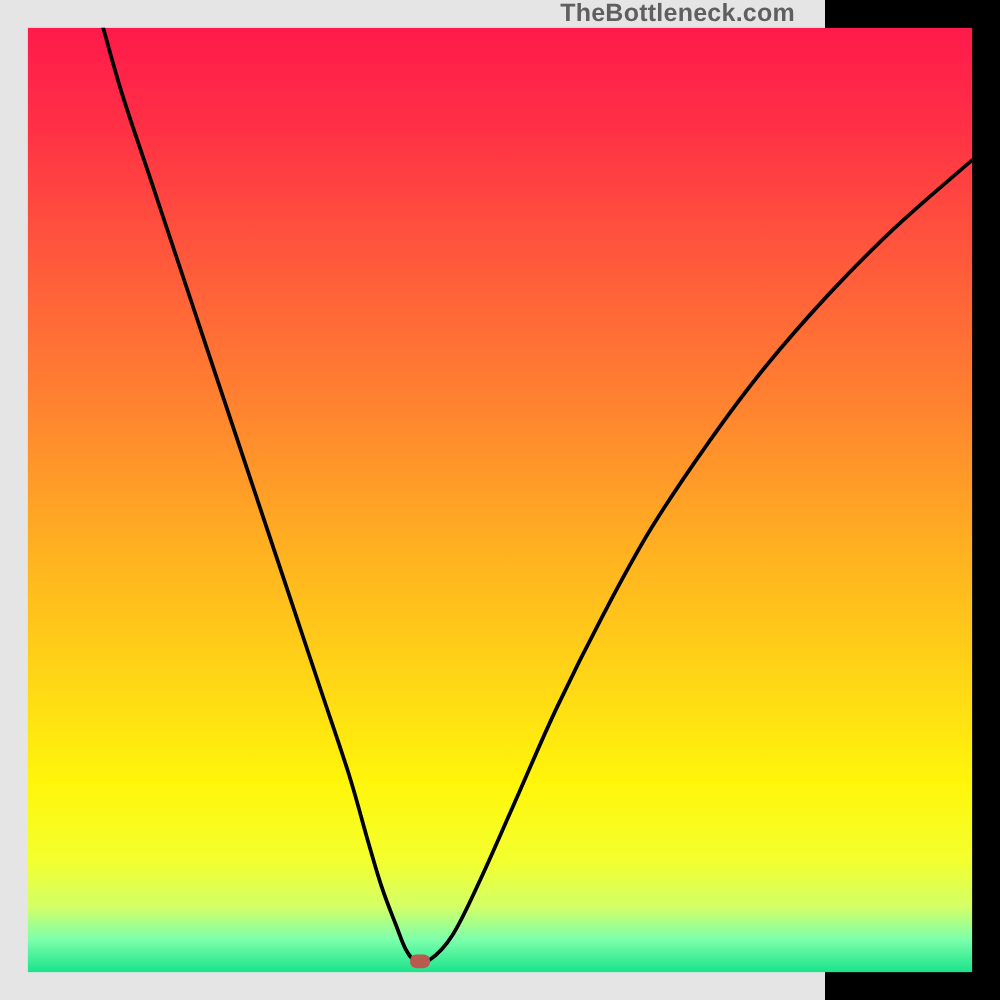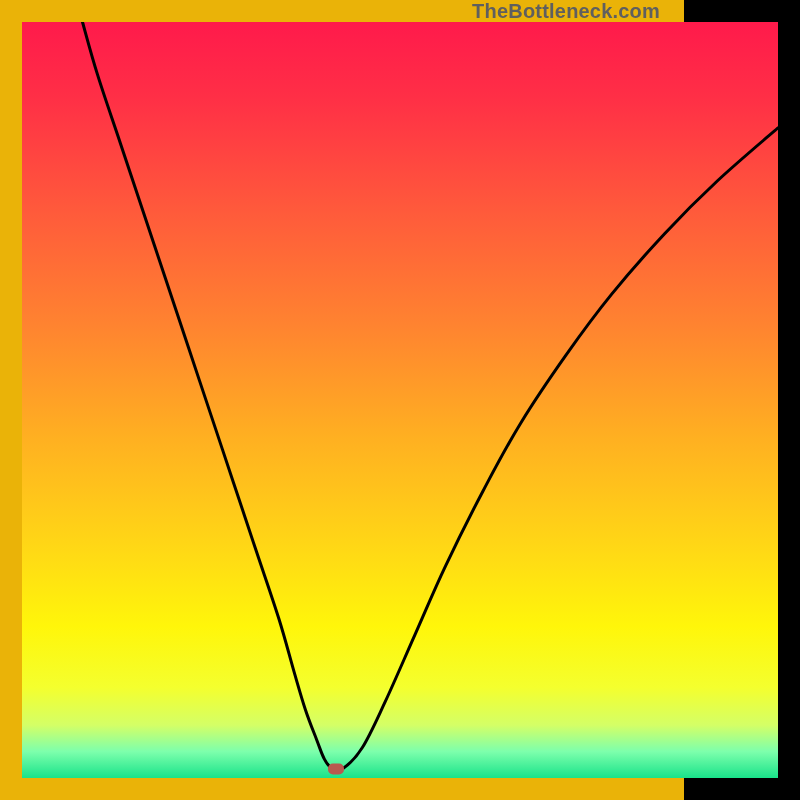--- a/index.html
+++ b/index.html
@@ -8,22 +8,21 @@
     width: 800px;
     height: 800px;
     background: #000000;
     overflow: hidden;
     font-family: Arial, Helvetica, sans-serif;
   }
   .stage {
     position: relative;
     width: 660px;
     height: 800px;
-    background: #eab308;
-    padding-left: 24px;
+    background: #e5e5e5;
   }
   .plot-area {
     position: absolute;
     left: 22px;
     top: 22px;
     width: 756px;
     height: 756px;
     overflow: hidden;
   }
   .gradient-bg {

